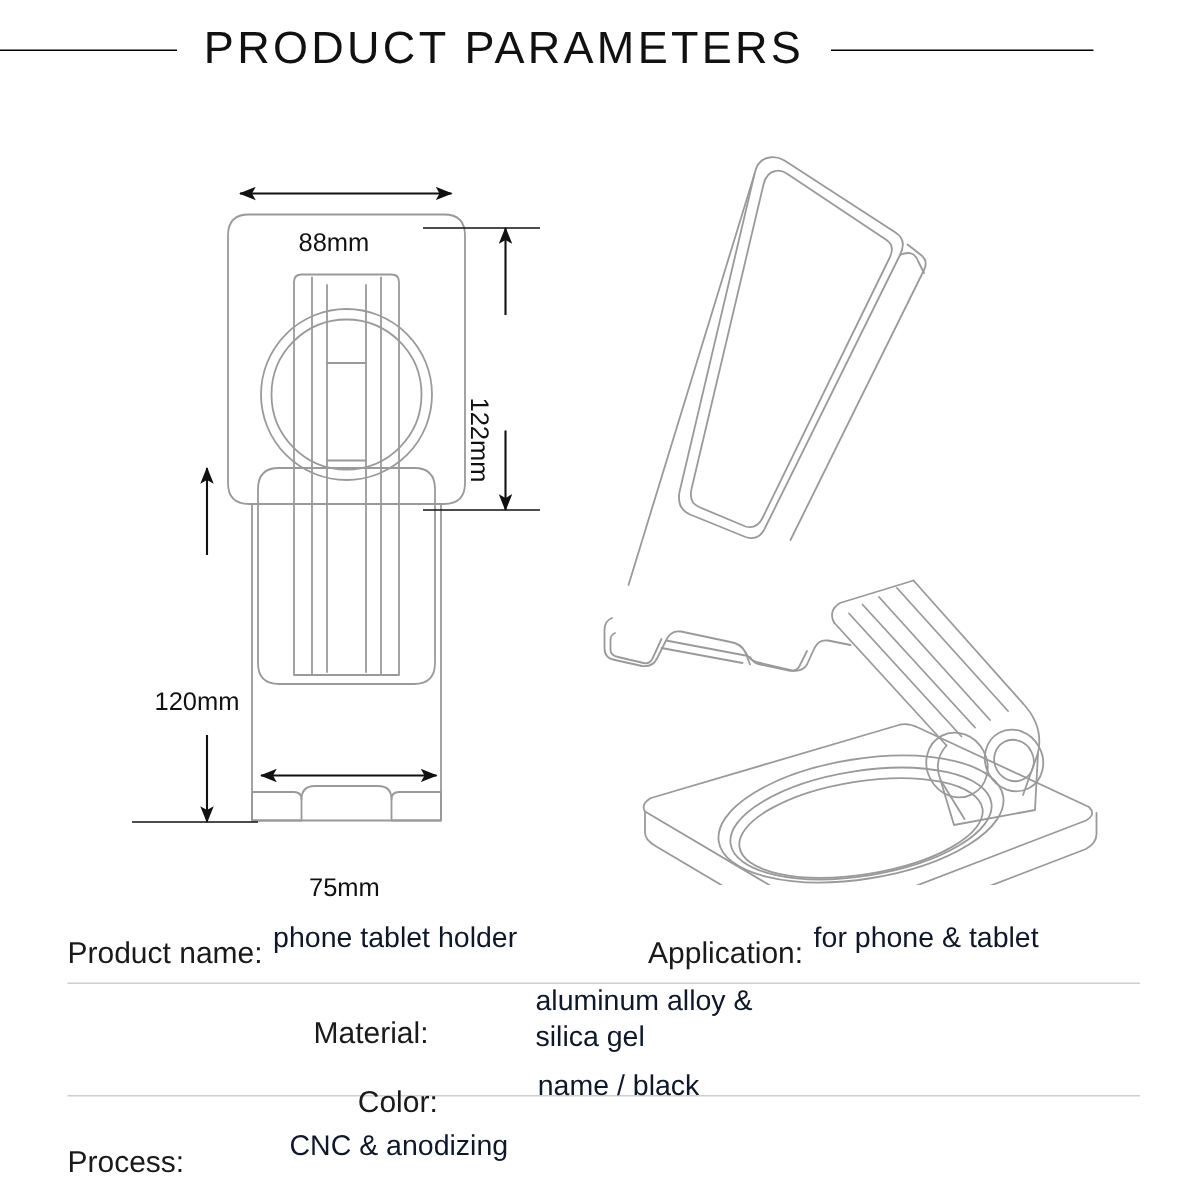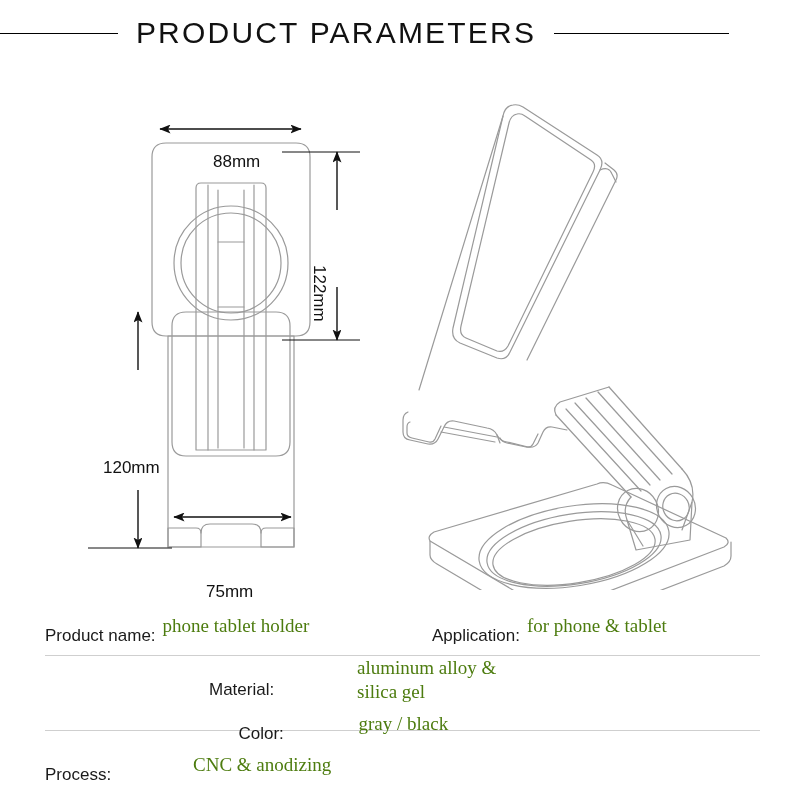--- a/index.html
+++ b/index.html
@@ -56,21 +56,21 @@
     display: block;
   }
 
   .dim-label {
     position: absolute;
     font-size: 17px;
     color: #111111;
     white-space: nowrap;
     font-family: "Liberation Sans", sans-serif;
   }
-  #dim-88  { left: 199px; top: 92px; margin-left: 14px; }
+  #dim-88  { left: 199px; top: 92px; }
   #dim-122 {
     left: 329px; top: 205px;
     transform: rotate(90deg);
     transform-origin: left top;
   }
   #dim-120 { left: 103px; top: 398px; }
   #dim-75  { left: 206px; top: 522px; text-align: center; }
 
   
   .spec-table {
@@ -94,30 +94,30 @@
 
   .cell {
     display: flex;
     align-items: center;
     box-sizing: border-box;
   }
   .cell.left-col  { width: 387px; }
   .cell.right-col { width: 328px; }
 
   .spec-label {
-    font-size: 17px;
+    font-size: 20px;
     color: #1a1a1a;
     white-space: nowrap;
     font-family: "Liberation Sans", sans-serif;
     margin-top: 19px;
   }
   .spec-value {
     font-size: 19px;
-    color: #4d7c0f;
-    font-family: Liberation Serif, serif;
+    color: #0f172a;
+    font-family: Liberation Sans, sans-serif;
     line-height: 1.28;
   }
 
   .spec-row.r1 .cell.left-col  .spec-label { width: auto; margin-right: 7px; }
   .spec-row.r1 .cell.left-col  .spec-value { }
   .spec-row.r1 .cell.right-col .spec-label { margin-right: 7px; text-align: right; }
 
   .spec-row.r2 .cell.left-col  .spec-label { width: 148px; }
   .spec-row.r2 .cell.right-col .spec-label { width: 120px; }
 
@@ -260,21 +260,21 @@
     </div>
   </div>
 
   <div class="spec-row r2">
     <div class="cell left-col">
       <span class="spec-label">Material:</span>
       <span class="spec-value">aluminum alloy &amp;<br>silica gel</span>
     </div>
     <div class="cell right-col">
       <span class="spec-label">Color:</span>
-      <span class="spec-value">gray / black</span>
+      <span class="spec-value">name / black</span>
     </div>
   </div>
 
   <div class="spec-row r3">
     <div class="cell left-col">
       <span class="spec-label">Process:</span>
       <span class="spec-value">CNC &amp; anodizing</span>
     </div>
   </div>
 

